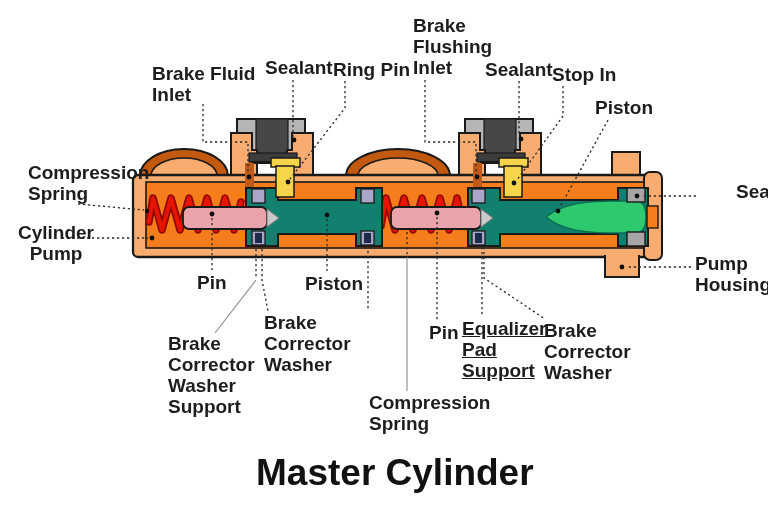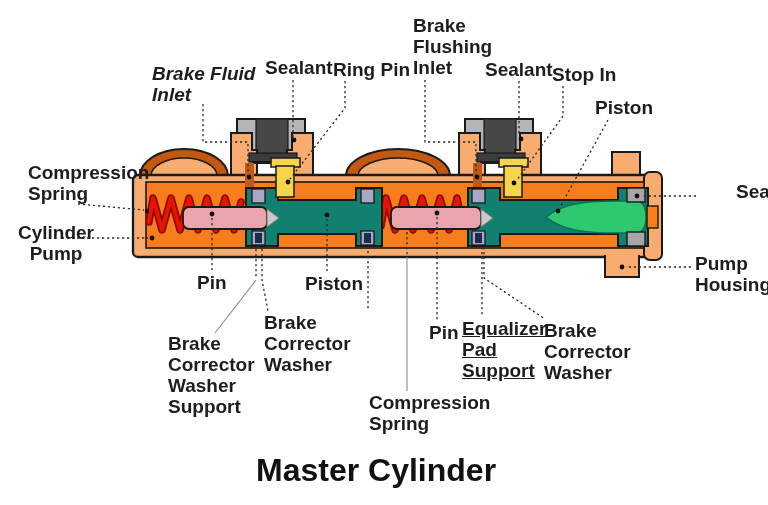--- a/index.html
+++ b/index.html
@@ -1,21 +1,21 @@
 <!DOCTYPE html>
 <html style="--c-body: #F9AC6F; --c-interior: #F57D1C; --c-dome: #C2590E; --c-teal: #12806F; --c-spring: #E81400; --c-spring_dark: #8F0A00; --c-rod: #E8A3AB; --c-pin: #F6D44C; --c-cap: #B5B5B5; --c-plug: #474747; --c-bar: #3C3C3C; --c-washer: #A9A6C9; --c-seal: #A6A6A6; --c-cone: #2EC96E; --c-navy: #1C2B4A; --c-channel: #C05A18; --c-outline: #1A1A1A;"><head>
 <meta charset="utf-8">
 <style>
   html,body{margin:0;padding:0;background:#fff;}
   #stage{position:relative;width:768px;height:505px;background:#fff;overflow:hidden;
          font-family:"Liberation Sans", sans-serif;}
   #diagram{position:absolute;left:0;top:0;}
   .lbl{position:absolute;font-weight:bold;font-size:19px;line-height:21px;color:#1d1d1d;
        white-space:pre-line;letter-spacing:0px;}
-  .title{position:absolute;font-weight:bold;font-size:32px;color:#111;}
+  .title{position:absolute;font-weight:bold;font-size:37px;color:#111;}
   
   .f-body{fill:var(--c-body);} .f-int{fill:var(--c-interior);} .f-dome{fill:var(--c-dome);}
   .f-teal{fill:var(--c-teal);} .f-rod{fill:var(--c-rod);} .f-pin{fill:var(--c-pin);}
   .f-cap{fill:var(--c-cap);} .f-plug{fill:var(--c-plug);} .f-bar{fill:var(--c-bar);}
   .f-washer{fill:var(--c-washer);} .f-seal{fill:var(--c-seal);} .f-cone{fill:var(--c-cone);}
   .f-navy{fill:var(--c-navy);} .f-chan{fill:var(--c-channel);} .f-tip{fill:#c9c9c9;}
   .ol{stroke:var(--c-outline);}
   .dash{stroke:#2a2a2a;stroke-width:1.3;fill:none;stroke-dasharray:2.2 2.8;}
   .solidline{stroke:#8a8a8a;stroke-width:1.1;fill:none;}
   .dot{fill:#101010;}
@@ -159,21 +159,21 @@
       <circle class="dot" cx="637" cy="196" r="2.4"></circle>
       <circle class="dot" cx="622" cy="267" r="2.4"></circle>
       <circle class="dot" cx="147" cy="211" r="2.2"></circle>
       <circle class="dot" cx="152" cy="238" r="2.4"></circle>
       <circle class="dot" cx="212" cy="214" r="2.4"></circle>
       <circle class="dot" cx="327" cy="215" r="2.4"></circle>
       <circle class="dot" cx="437" cy="213" r="2.4"></circle>
     </g>
   </svg>
 
-  <div class="lbl" style="left:152px;top:63px;font-style:italic;">Brake Fluid
+  <div class="lbl" style="left:152px;top:63px;">Brake Fluid
 Inlet</div>
   <div class="lbl" style="left:265px;top:57px;">Sealant</div>
   <div class="lbl" style="left:333px;top:59px;">Ring Pin</div>
   <div class="lbl" style="left:413px;top:15px;">Brake
 Flushing
 Inlet</div>
   <div class="lbl" style="left:485px;top:59px;">Sealant</div>
   <div class="lbl" style="left:552px;top:64px;">Stop In</div>
   <div class="lbl" style="left:595px;top:97px;">Piston</div>
   <div class="lbl" style="left:736px;top:181px;">Seal</div>

